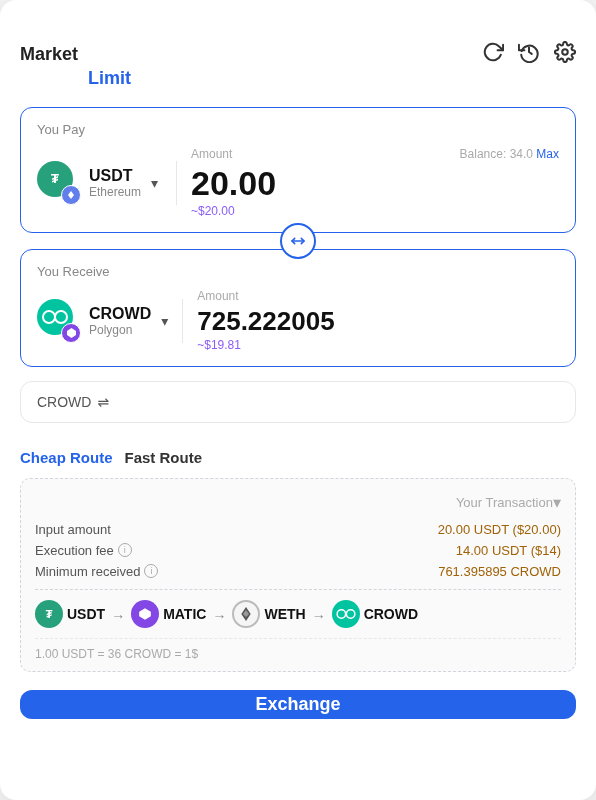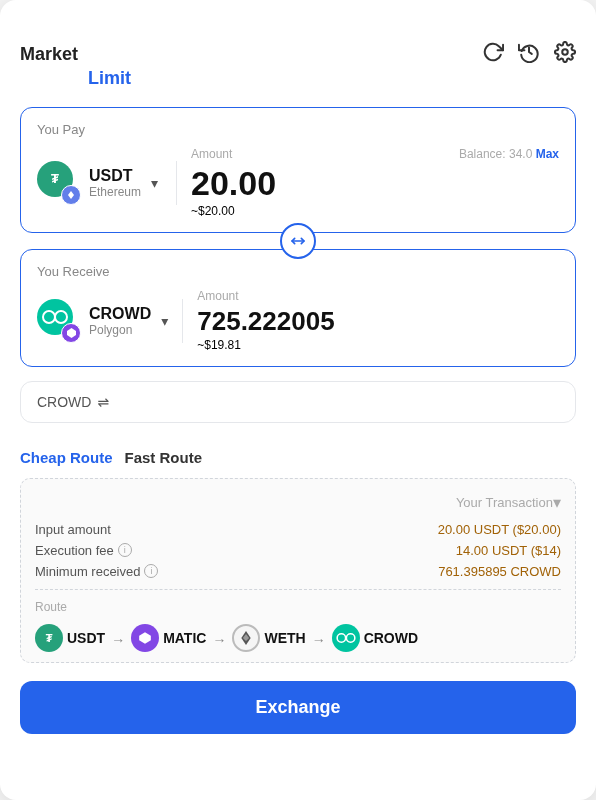--- a/index.html
+++ b/index.html
@@ -149,32 +149,32 @@
     .amount-label {
       font-size: 12px;
       color: #aaa;
     }
     .balance-text {
       font-size: 12px;
       color: #aaa;
     }
     .balance-max {
       color: #2563eb;
-      font-weight: 700;
+      font-weight: 400;
       cursor: pointer;
     }
     .amount-value {
       font-size: 34px;
       font-weight: 700;
       color: #111;
       line-height: 1.1;
     }
     .amount-usd {
       font-size: 12px;
-      color: #000000;
+      color: #8b5cf6;
       margin-top: 2px;
     }
     
     .swap-btn-wrap {
       display: flex;
       justify-content: center;
       align-items: center;
       margin: -10px 0;
       position: relative;
       z-index: 10;
@@ -378,21 +378,21 @@
       font-size: 12px;
       color: #aaa;
       margin-top: 10px;
       padding-top: 8px;
       border-top: 1px dashed #e5e7eb;
     }
     
     .exchange-btn {
       display: block;
       width: 100%;
-      padding: 16px;
+      padding: 4px;
       background: #2563eb;
       color: #fff;
       font-size: 18px;
       font-weight: 700;
       border: none;
       border-radius: 12px;
       margin-top: 18px;
       cursor: pointer;
       text-align: center;
     }
@@ -552,21 +552,20 @@
     <div class="tx-row">
       <span class="tx-row-label">
         <span>Minimum received</span>
         <span class="info-icon">i</span>
       </span>
       <span class="tx-row-value">761.395895 CROWD</span>
     </div>
 
     <hr class="route-divider">
 
-    <div class="route-label">Route</div>
     <div class="route-path">
 
       <div class="route-token">
         <div class="route-token-icon" style="background:#26a17b;">₮</div>
         <span>USDT</span>
       </div>
       <span class="route-arrow">→</span>
 
       <div class="route-token">
         <div class="route-token-icon" style="background:#8247e5;">
@@ -593,17 +592,18 @@
         <div class="route-token-icon" style="background:#00c4a0;position:relative;overflow:hidden;">
           <svg width="20" height="12" viewBox="0 0 26 14" fill="none">
             <circle cx="7" cy="7" r="5.5" stroke="white" stroke-width="2" fill="none"></circle>
             <circle cx="19" cy="7" r="5.5" stroke="white" stroke-width="2" fill="none"></circle>
           </svg>
         </div>
         <span>CROWD</span>
       </div>
     </div>
 
+    <div class="rate-footer">1.00 USDT = 36 CROWD = 1$</div>
   </div>
 
   <button class="exchange-btn">Exchange</button>
 
 </div>
 
 </body></html>

